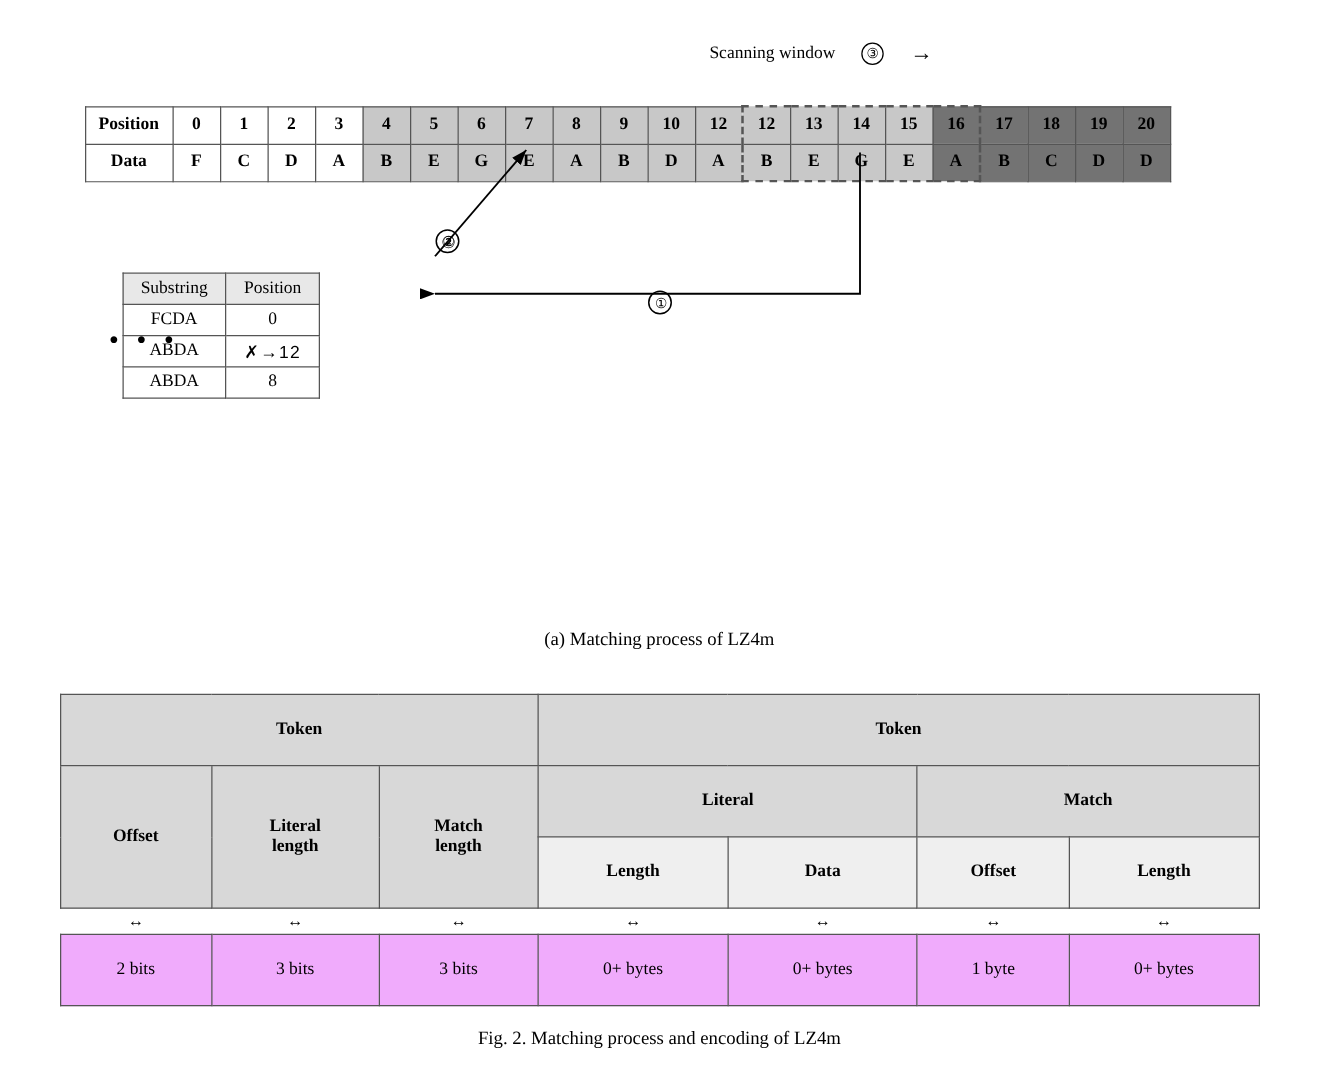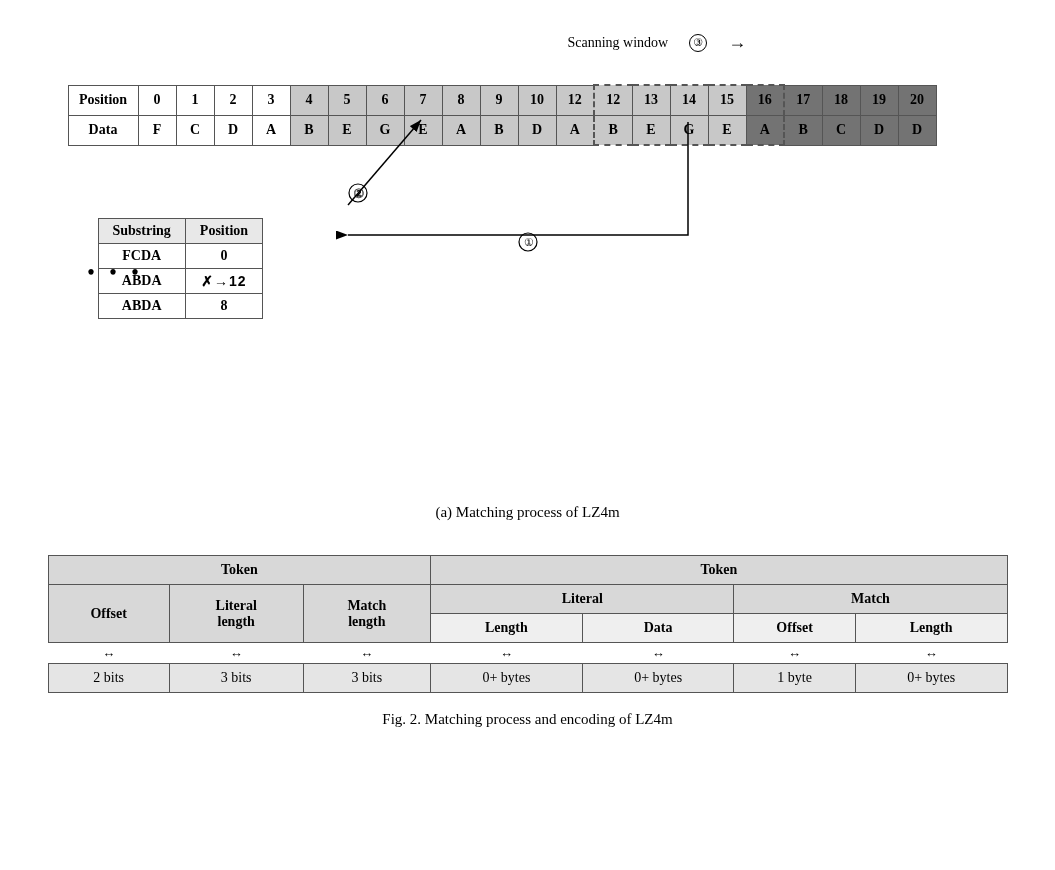--- a/index.html
+++ b/index.html
@@ -86,21 +86,21 @@
       border-collapse: collapse;
       position: absolute;
       top: 62px;
       left: 30px;
       font-size: 14px;
     }
     .substring-table td, .substring-table th {
       border: 1.5px solid #555;
       text-align: center;
       padding: 4px 14px;
-      font-weight: bold;
+      font-weight: normal;
     }
     .substring-table th {
       background: #e8e8e8;
     }
 
     .caption {
       text-align: center;
       font-size: 15px;
       margin-top: 10px;
       margin-bottom: 24px;
@@ -111,34 +111,34 @@
       width: 960px;
     }
 
     .encoding-table {
       border-collapse: collapse;
       width: 100%;
     }
     .encoding-table td, .encoding-table th {
       border: 1.5px solid #555;
       text-align: center;
-      padding: 6px 4px;
+      padding: 20px 4px;
       font-size: 14px;
     }
     .encoding-table th {
       background: #d8d8d8;
       font-weight: bold;
     }
     .encoding-table .sub-header {
       background: #efefef;
       font-weight: bold;
     }
     .encoding-table .value-row td {
       font-weight: normal;
-      background: #e5e5e5;
+      background: #f0abfc;
     }
 
     .fig-caption {
       text-align: center;
       font-size: 15px;
       margin-top: 18px;
     }
 
     .dots {
       font-size: 22px;

